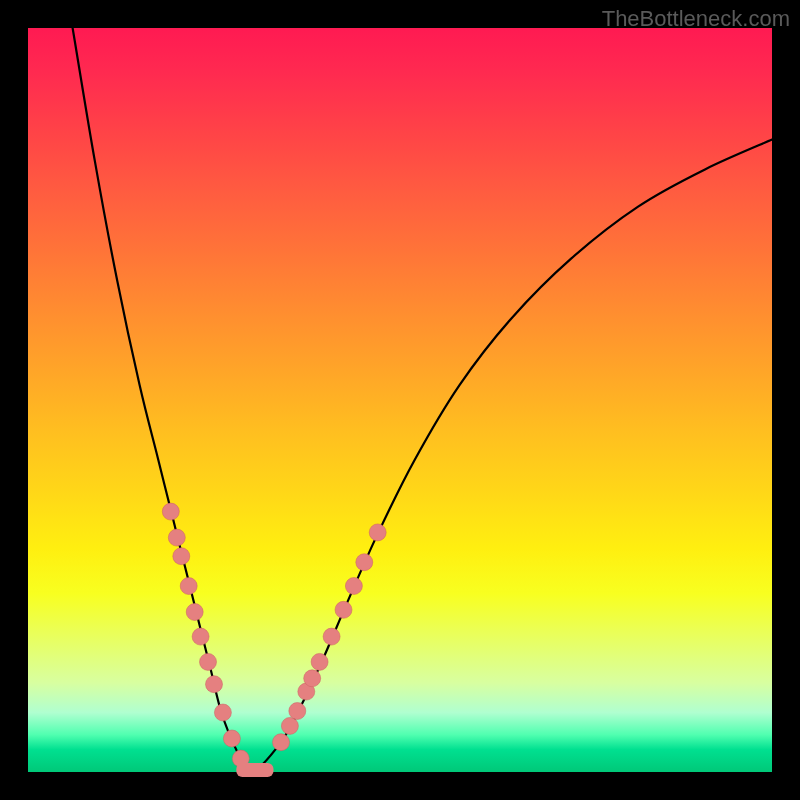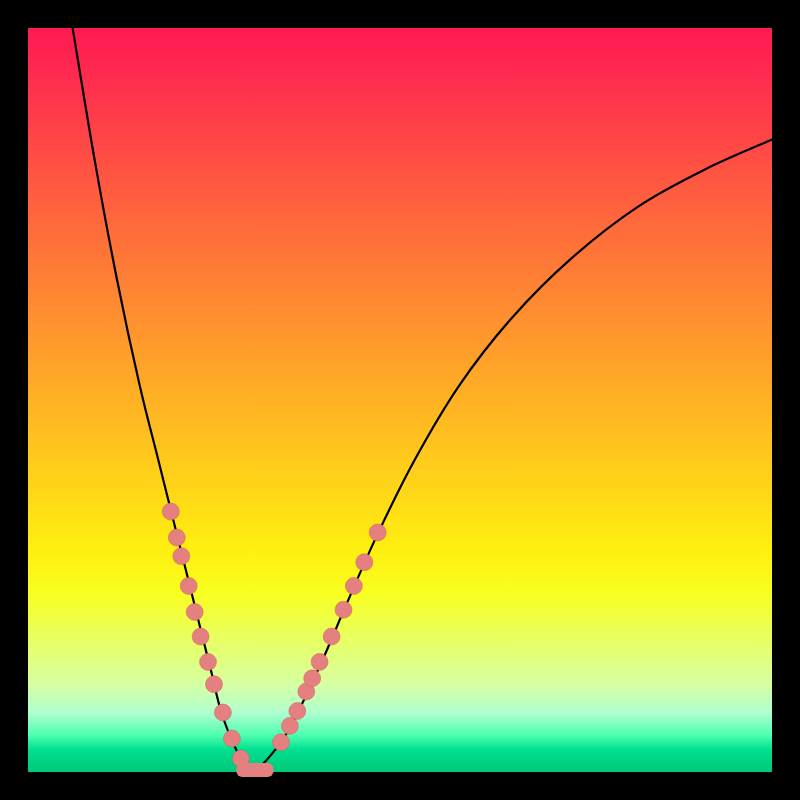--- a/index.html
+++ b/index.html
@@ -92,13 +92,14 @@
           <circle cx="291.6" cy="633.9" r="8.5"></circle>
           <circle cx="303.6" cy="608.6" r="8.5"></circle>
           <circle cx="315.5" cy="581.8" r="8.5"></circle>
           <circle cx="325.9" cy="558.0" r="8.5"></circle>
           <circle cx="336.3" cy="534.2" r="8.5"></circle>
           <circle cx="349.7" cy="504.4" r="8.5"></circle>
         </g>
       <rect class="bottom-bar" x="208.3" y="735.0" width="37.2" height="14.0" rx="6"></rect>
     </svg>
   </div>
+  <div class="watermark">TheBottleneck.com</div>
 </div>
 
 </body></html>

